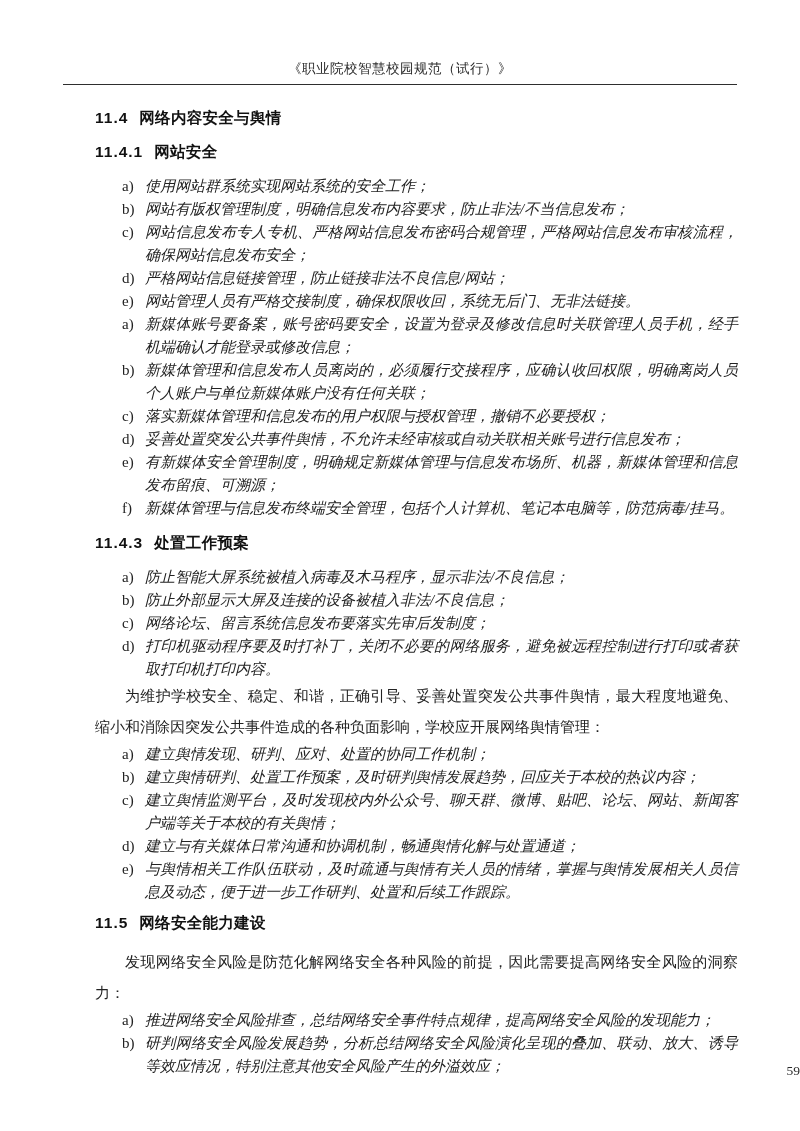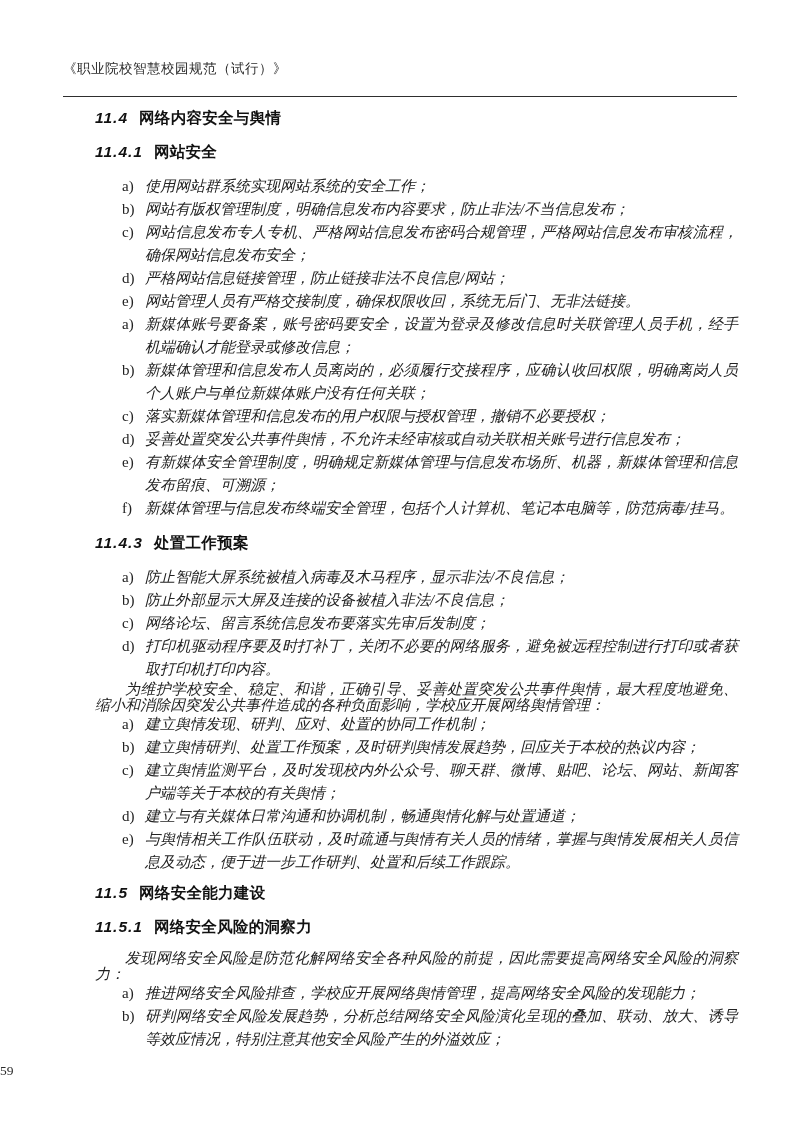--- a/index.html
+++ b/index.html
@@ -18,51 +18,50 @@
     width: 800px;
     height: 1131px;
     background: #ffffff;
     overflow: hidden;
   }
   .header {
     position: absolute;
     left: 63px;
     right: 63px;
     top: 60px;
-    text-align: left;
+    text-align: center;
     font-size: 13.5px;
     letter-spacing: 0.5px;
     color: #2a2a2a;
-    padding-bottom: 18px;
+    padding-bottom: 6px;
     border-bottom: 1.6px solid #2e2e2e;
   }
   .content {
     position: absolute;
     left: 95px;
     right: 62px;
     top: 99px;
   }
   .sec-h2, .sec-h3 {
     font-family: "Liberation Sans", sans-serif;
     font-weight: bold;
     font-size: 15.5px;
     color: #111;
     letter-spacing: 0.3px;
   }
   .sec-h2 { margin: 9px 0 13px 0; }
   .sec-h3 { margin: 13px 0 12px 0; }
-  .sec-h2 .num, .sec-h3 .num { margin-right: 11px; letter-spacing: 1px; font-style: italic; }
+  .sec-h2 .num, .sec-h3 .num { margin-right: 11px; letter-spacing: 1px; }
   .para {
     font-size: 15px;
-    line-height: 16px;
+    line-height: 31px;
     text-indent: 2em;
     text-align: justify;
     margin: 0 0 0 0;
     color: #222;
-    font-style: italic;
   }
   .list {
     margin: 0 0 0 27px;
   }
   .item {
     display: flex;
     font-size: 15px;
     line-height: 23px;
     color: #222;
   }
@@ -72,21 +71,21 @@
   .item .text {
     flex: 1;
     text-align: justify;
     font-style: italic;
   }
   .footer {
     position: absolute;
     left: 0;
     right: 0;
     bottom: 52px;
-    text-align: left;
+    text-align: right;
     font-size: 13.5px;
     color: #2a2a2a;
   }
 </style>
 </head>
 <body>
 
 <div class="page">
 
   <div class="header">
@@ -195,28 +194,25 @@
       <div class="item">
         <span class="label">e)</span>
         <span class="text">与舆情相关工作队伍联动，及时疏通与舆情有关人员的情绪，掌握与舆情发展相关人员信息及动态，便于进一步工作研判、处置和后续工作跟踪。</span>
       </div>
     </div>
 
     <div class="sec-h2">
       <span class="num">11.5</span><span>网络安全能力建设</span>
     </div>
 
-    <div class="sec-h3">
-      <span class="num">11.5.1</span><span>网络安全风险的洞察力</span>
-    </div>
     <p class="para">发现网络安全风险是防范化解网络安全各种风险的前提，因此需要提高网络安全风险的洞察力：</p>
     <div class="list">
       <div class="item">
         <span class="label">a)</span>
-        <span class="text">推进网络安全风险排查，学校应开展网络舆情管理，提高网络安全风险的发现能力；</span>
+        <span class="text">推进网络安全风险排查，总结网络安全事件特点规律，提高网络安全风险的发现能力；</span>
       </div>
       <div class="item">
         <span class="label">b)</span>
         <span class="text">研判网络安全风险发展趋势，分析总结网络安全风险演化呈现的叠加、联动、放大、诱导等效应情况，特别注意其他安全风险产生的外溢效应；</span>
       </div>
     </div>
 
   </div>
 
   <div class="footer">

